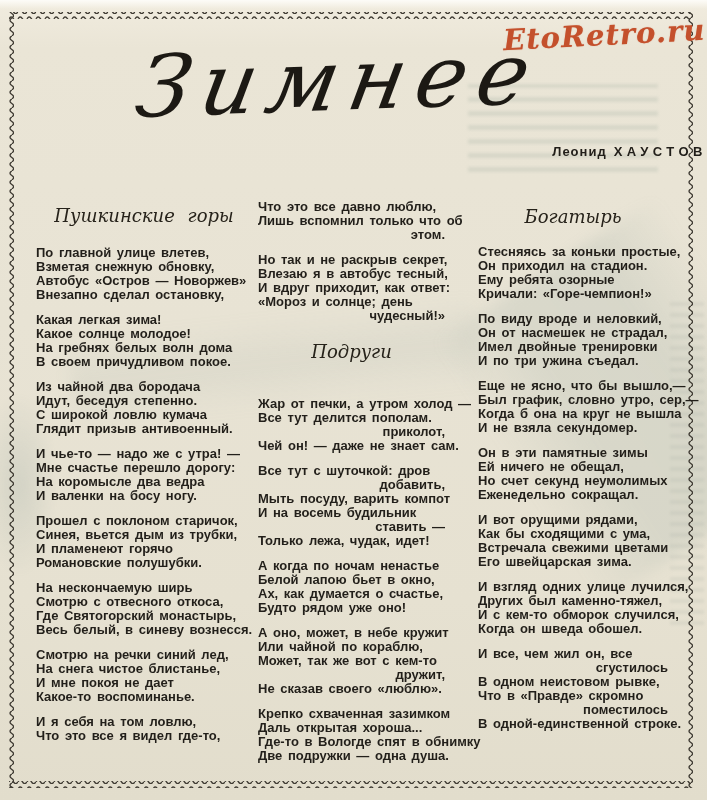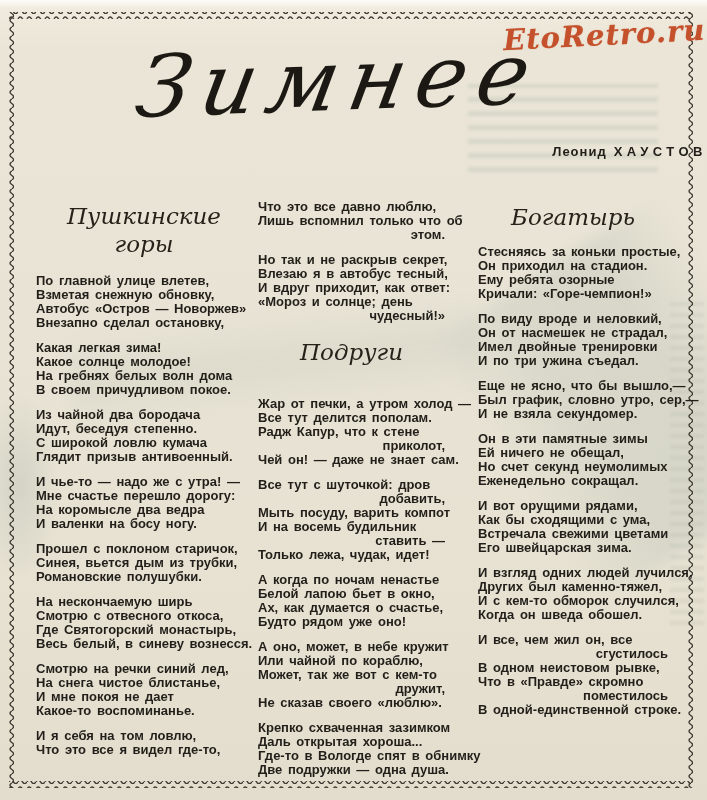--- a/index.html
+++ b/index.html
@@ -80,21 +80,21 @@
     font-weight:bold;font-size:13px;line-height:14px;word-spacing:2px;
   }
   #col-0{left:36px;top:202px;width:216px;}
   #col-1{left:258px;top:200px;width:187px;}
   #col-2{left:478px;top:203px;width:190px;}
   .stanza{margin:0 0 11px;}
   .line{white-space:nowrap;}
   .line.right{text-align:right;}
   .poem-title{
     font-family:"DejaVu Serif",serif;font-style:italic;font-weight:normal;
-    font-size:23px;line-height:28px;text-align:center;
+    font-size:18px;line-height:28px;text-align:center;
     margin:0 0 16px;word-spacing:7px;color:#26221a;
   }
   #col-1 .poem-title{margin-top:15px;margin-bottom:31px;}
   #col-2 .poem-title{margin-bottom:14px;}
 </style>
 </head>
 <body>
 
 <div class="page">
 
@@ -148,20 +148,21 @@
       </div>
       <div class="stanza">
         <div class="line">И чье-то — надо же с утра! —</div>
         <div class="line">Мне счастье перешло дорогу:</div>
         <div class="line">На коромысле два ведра</div>
         <div class="line">И валенки на босу ногу.</div>
       </div>
       <div class="stanza">
         <div class="line">Прошел с поклоном старичок,</div>
         <div class="line">Синея, вьется дым из трубки,</div>
+        <div class="line">И пламенеют горячо</div>
         <div class="line">Романовские полушубки.</div>
       </div>
       <div class="stanza">
         <div class="line">На нескончаемую ширь</div>
         <div class="line">Смотрю с отвесного откоса,</div>
         <div class="line">Где Святогорский монастырь,</div>
         <div class="line">Весь белый, в синеву вознесся.</div>
       </div>
       <div class="stanza">
         <div class="line">Смотрю на речки синий лед,</div>
@@ -184,21 +185,20 @@
         <div class="line">Но так и не раскрыв секрет,</div>
         <div class="line">Влезаю я в автобус тесный,</div>
         <div class="line">И вдруг приходит, как ответ:</div>
         <div class="line">«Мороз и солнце; день</div>
         <div class="line right">чудесный!»</div>
       </div>
       <div class="poem-title">Подруги</div>
       <div class="stanza">
         <div class="line">Жар от печки, а утром холод —</div>
         <div class="line">Все тут делится пополам.</div>
-        <div class="line">Радж Капур, что к стене</div>
         <div class="line right">приколот,</div>
         <div class="line">Чей он! — даже не знает сам.</div>
       </div>
       <div class="stanza">
         <div class="line">Все тут с шуточкой: дров</div>
         <div class="line right">добавить,</div>
         <div class="line">Мыть посуду, варить компот</div>
         <div class="line">И на восемь будильник</div>
         <div class="line right">ставить —</div>
         <div class="line">Только лежа, чудак, идет!</div>
@@ -233,36 +233,37 @@
       </div>
       <div class="stanza">
         <div class="line">По виду вроде и неловкий,</div>
         <div class="line">Он от насмешек не страдал,</div>
         <div class="line">Имел двойные тренировки</div>
         <div class="line">И по три ужина съедал.</div>
       </div>
       <div class="stanza">
         <div class="line">Еще не ясно, что бы вышло,—</div>
         <div class="line">Был график, словно утро, сер,—</div>
+        <div class="line">Когда б она на круг не вышла</div>
         <div class="line">И не взяла секундомер.</div>
       </div>
       <div class="stanza">
         <div class="line">Он в эти памятные зимы</div>
         <div class="line">Ей ничего не обещал,</div>
         <div class="line">Но счет секунд неумолимых</div>
         <div class="line">Еженедельно сокращал.</div>
       </div>
       <div class="stanza">
         <div class="line">И вот орущими рядами,</div>
         <div class="line">Как бы сходящими с ума,</div>
         <div class="line">Встречала свежими цветами</div>
         <div class="line">Его швейцарская зима.</div>
       </div>
       <div class="stanza">
-        <div class="line">И взгляд одних людей лучился,</div>
+        <div class="line">И взгляд одних улице лучился,</div>
         <div class="line">Других был каменно-тяжел,</div>
         <div class="line">И с кем-то обморок случился,</div>
         <div class="line">Когда он шведа обошел.</div>
       </div>
       <div class="stanza">
         <div class="line">И все, чем жил он, все</div>
         <div class="line right">сгустилось</div>
         <div class="line">В одном неистовом рывке,</div>
         <div class="line">Что в «Правде» скромно</div>
         <div class="line right">поместилось</div>

